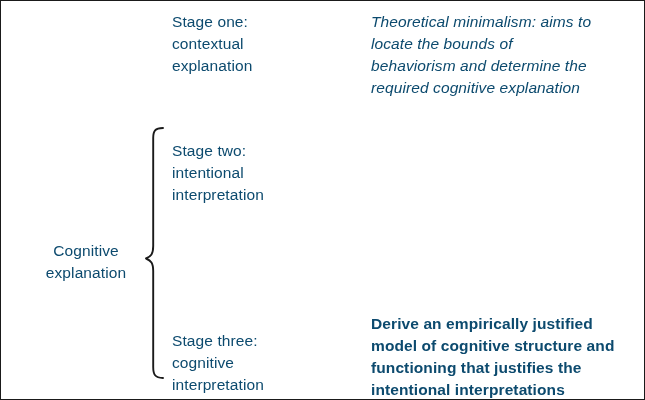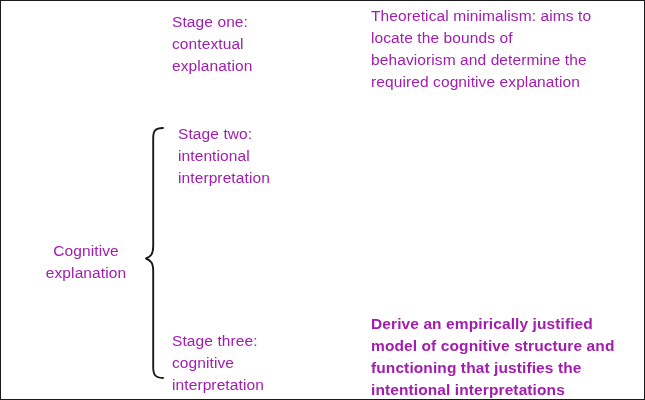--- a/index.html
+++ b/index.html
@@ -16,21 +16,21 @@
     width: 645px;
     height: 400px;
     box-sizing: border-box;
     background: #ffffff;
     border: 1.5px solid #1a1a1a;
     overflow: hidden;
   }
 
   .txt {
     position: absolute;
-    color: #a21caf;
+    color: #0c4a6e;
     font-size: 15.5px;
     line-height: 22px;
     font-weight: 400;
     white-space: pre-line;
     letter-spacing: 0.1px;
   }
 
   
   .group-label {
     left: 26px;
@@ -53,29 +53,29 @@
     height: 252px;
     overflow: visible;
   }
 
   
   .stage-label {
     left: 171px;
     width: 190px;
   }
   .stage-one-label   { top: 10px;  }
-  .stage-two-label   { top: 122px; margin-left: 6px; }
+  .stage-two-label   { top: 139px; }
   .stage-three-label { top: 329px; }
 
   
   .desc {
     left: 370px;
     width: 262px;
   }
-  .desc-one   { top: 4px;  }
+  .desc-one   { top: 10px; font-style: italic;  }
   .desc-two   { top: 139px; }
   .desc-three { top: 312px; font-weight: bold; }
 </style>
 </head>
 <body>
 
 <div id="figure-root">
 
   <div class="txt group-label">Cognitive
 explanation</div>

